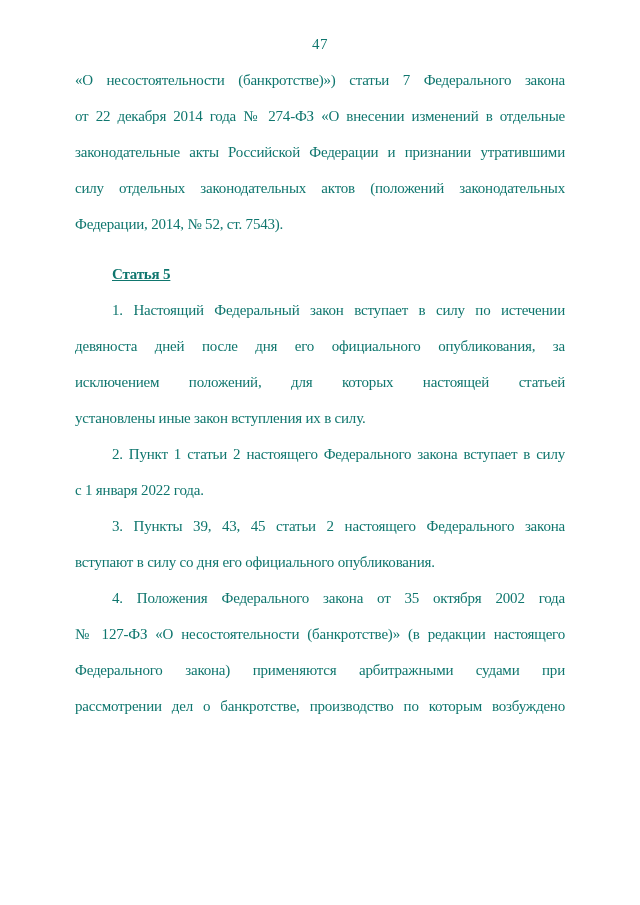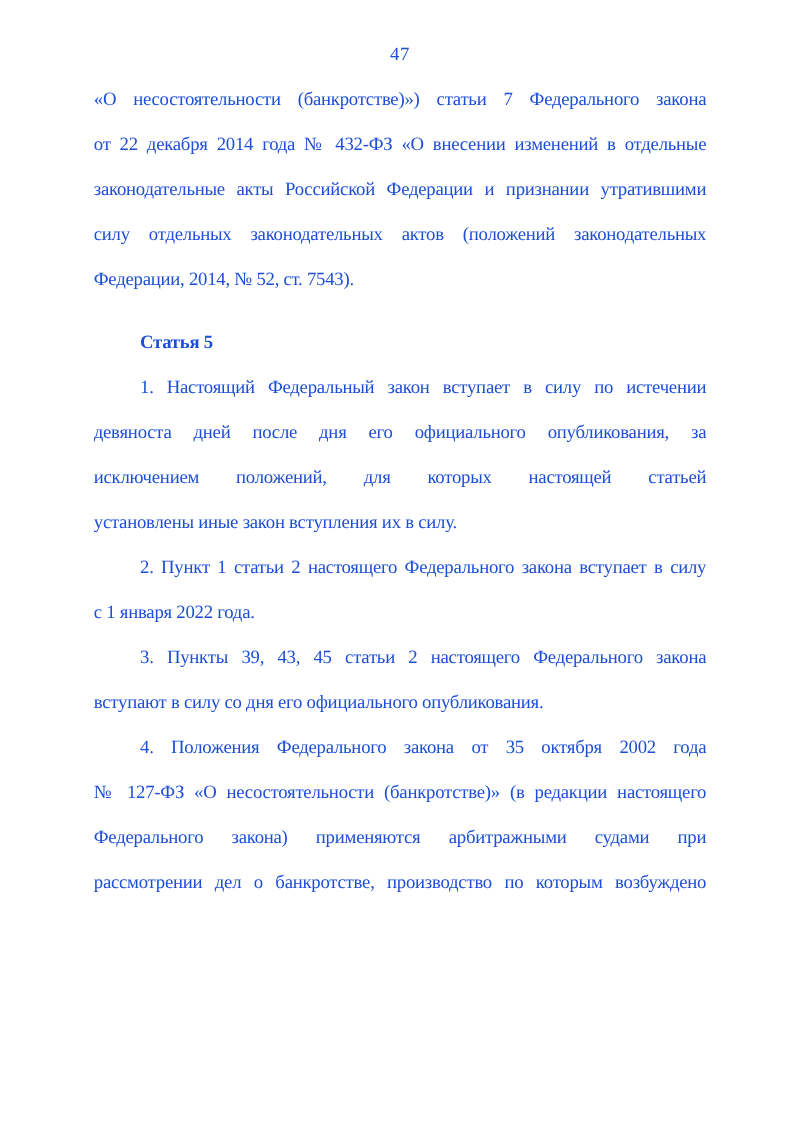--- a/index.html
+++ b/index.html
@@ -5,21 +5,21 @@
   html, body { margin: 0; padding: 0; background: #ffffff; }
   body { width: 640px; height: 905px; overflow: hidden; }
   .page {
     box-sizing: border-box;
     width: 640px;
     height: 905px;
     padding: 26px 75px 0 75px;
     background: #ffffff;
     font-family: "Liberation Serif", "DejaVu Serif", serif;
     font-size: 15px;
-    color: #1d4ed8;
+    color: #0f766e;
   }
   .pagenum {
     line-height: 36px;
     text-align: center;
     letter-spacing: 0.5px;
   }
   .line {
     line-height: 36px;
     text-align: justify;
     text-align-last: justify;
@@ -30,38 +30,39 @@
   .line.last { text-align: justify; text-align-last: left; }
   .line.indent { text-indent: 37px; }
   .heading {
     line-height: 36px;
     margin-top: 14px;
     font-weight: bold;
     text-indent: 37px;
     text-align: right;
     text-align-last: left;
     letter-spacing: -0.2px;
+    text-decoration: underline;
   }
   sup.fn {
     font-size: 9px;
     line-height: 0;
     vertical-align: super;
     letter-spacing: 0;
   }
 </style>
 </head>
 <body>
 
 <div class="page">
 
   <div class="pagenum">47</div>
 
   <div>
     <div class="line">«О несостоятельности (банкротстве)») статьи 7 Федерального закона</div>
-    <div class="line">от 22 декабря 2014 года № 432-ФЗ «О внесении изменений в отдельные</div>
+    <div class="line">от 22 декабря 2014 года № 274-ФЗ «О внесении изменений в отдельные</div>
     <div class="line">законодательные акты Российской Федерации и признании утратившими</div>
     <div class="line">силу отдельных законодательных актов (положений законодательных</div>
     <div class="line last">Федерации, 2014, № 52, ст. 7543).</div>
   </div>
 
   <div class="heading">Статья 5</div>
 
   <div>
     <div class="line indent">1. Настоящий Федеральный закон вступает в силу по истечении</div>
     <div class="line">девяноста дней после дня его официального опубликования, за</div>

